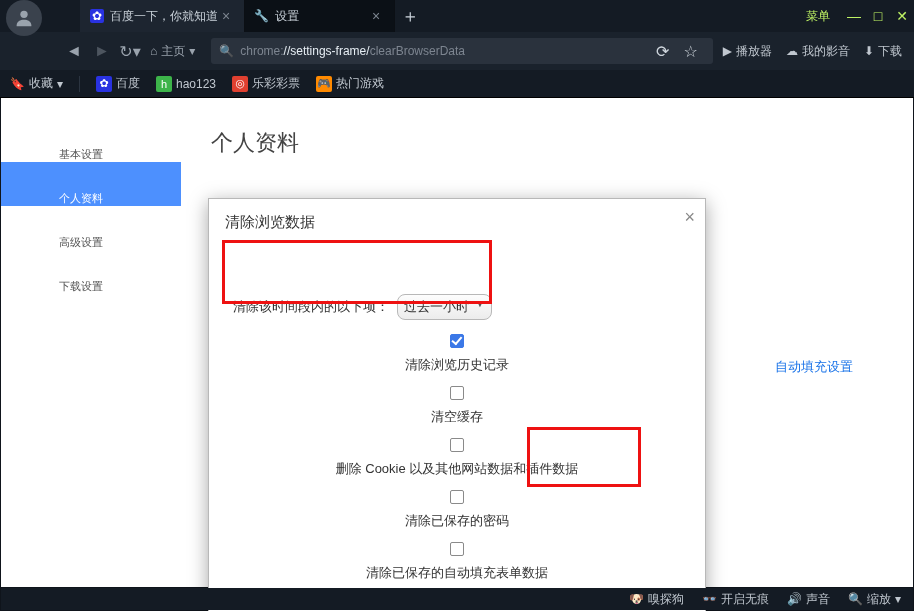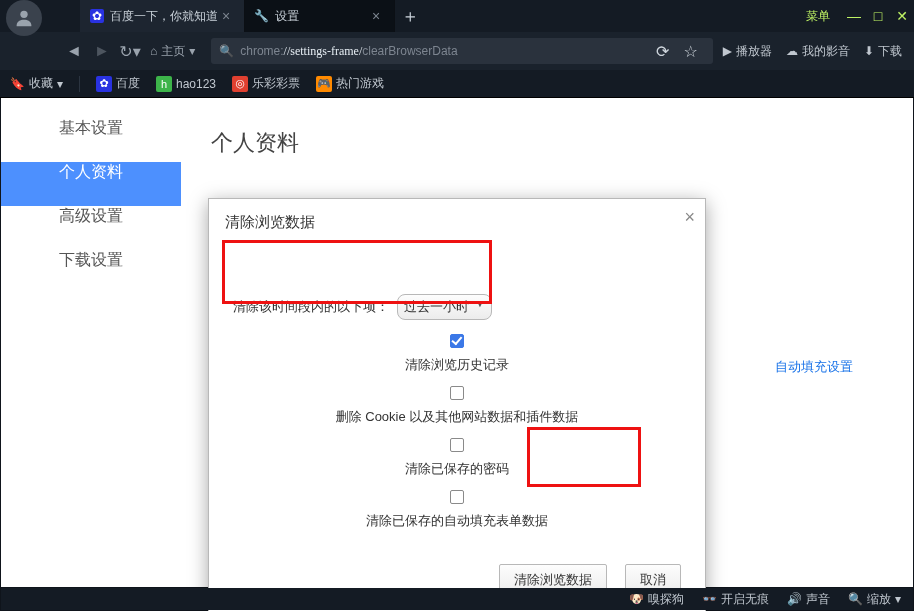--- a/index.html
+++ b/index.html
@@ -20,33 +20,33 @@
   .win-controls { margin-left:auto; display:flex; align-items:center; color:#bef264; }
   .win-controls .menu-label { margin-right: 12px; font-size:12px; }
   .win-controls .wc { width:24px; text-align:center; font-size:14px; }
 
   .navbar { height: 38px; background: #1a222c; display:flex; align-items:center; padding: 0 6px 0 60px; color:#9aa3ad; }
   .nav-btn { width:28px; height:28px; display:inline-flex; align-items:center; justify-content:center; font-size:16px; }
   .home-chip { display:flex; align-items:center; gap:4px; padding:0 6px; }
   .urlbar { flex:1; margin: 0 10px; height:26px; background:#2a323d; border-radius:3px; display:flex; align-items:center; padding:0 8px; color:#cfd6dd; }
   .urlbar .search-ico { margin-right:6px; opacity:.7; }
   .url-seg.dim { color:#7d8590; }
-  .url-seg.hi { color:#e6edf3;font-family:Liberation Serif, serif; }
+  .url-seg.hi { color:#e6edf3; }
   .nav-right { display:flex; align-items:center; gap:14px; color:#c0c7cf; padding-right:6px; }
   .nav-label { display:flex; align-items:center; gap:4px; }
 
   .bookbar { height:28px; background:#141b24; display:flex; align-items:center; gap:16px; padding:0 10px; color:#c0c7cf; border-bottom:1px solid #000; }
   .bm { display:flex; align-items:center; gap:4px; }
   .bm .bicon { width:16px; height:16px; display:inline-flex; align-items:center; justify-content:center; border-radius:2px; font-size:11px; color:#fff; }
 
   
   .page { position:absolute; left:1px; right:1px; top:98px; bottom:24px; background:#fff; }
   .page-inner { display:flex; height:100%; }
   .sidebar { width:180px; padding-top:20px; }
-  .side-item { height:44px; display:flex; align-items:flex-start; padding-left:58px; color:#555; font-size:16px; cursor:pointer; }
+  .side-item { height:44px; display:flex; align-items:flex-end; padding-left:58px; color:#555; font-size:11px; cursor:pointer; }
   .side-item.active { background:#4d90fe; color:#fff; }
   .content { flex:1; padding: 30px 0 0 30px; position:relative; }
   .content h1 { font-size:22px; font-weight:400; color:#444; }
   .content .mgr-link { position:absolute; right:60px; top:260px; color:#1a73e8; font-size:13px; }
 
   
   .overlay { position:absolute; left:208px; top:198px; width:498px; background:#fff; border:1px solid #b8b8b8; box-shadow: 0 4px 18px rgba(0,0,0,.35); }
   .overlay .dlg-head { padding:14px 16px 10px; font-size:15px; color:#333; position:relative; }
   .overlay .dlg-close { position:absolute; right:10px; top:8px; color:#888; font-size:18px; cursor:pointer; }
   .overlay .dlg-body { padding: 4px 24px 16px; }
@@ -197,20 +197,24 @@
         <span class="caret">▼</span>
       </span>
     </div>
     <div class="opts">
       <label class="opt">
           <span class="cb checked"></span>
           <span>清除浏览历史记录</span>
         </label>
       <label class="opt">
           <span class="cb"></span>
+          <span>清空缓存</span>
+        </label>
+      <label class="opt">
+          <span class="cb"></span>
           <span>删除 Cookie 以及其他网站数据和插件数据</span>
         </label>
       <label class="opt">
           <span class="cb"></span>
           <span>清除已保存的密码</span>
         </label>
       <label class="opt">
           <span class="cb"></span>
           <span>清除已保存的自动填充表单数据</span>
         </label>

